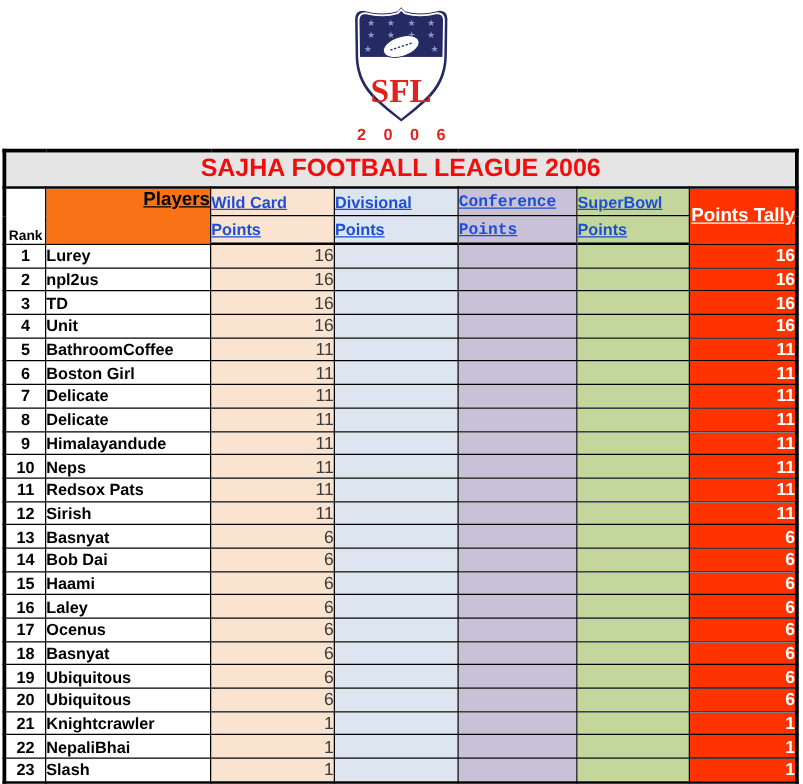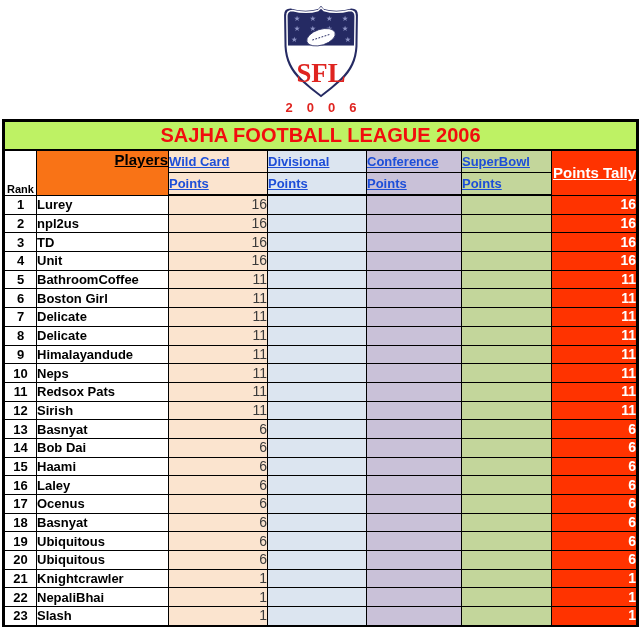--- a/index.html
+++ b/index.html
@@ -55,21 +55,21 @@
   col.c-tally { width: 86px; }
 
   .title-cell {
     height: 27px;
     text-align: center;
     vertical-align: middle;
     font-size: 20px;
     font-weight: bold;
     color: var(--color-title_red, #F20D0D);
     border-bottom: 2px solid #000 !important;
-    background: #bef264;
+    background: #e5e5e5;
   }
   tr.hdr1 th { height: 21px; }
   tr.hdr2 th { height: 21px; border-bottom: 2px solid #000 !important; }
   th.rank-hdr {
     font-size: 11px;
     font-weight: bold;
     vertical-align: bottom;
     text-align: center;
     padding-bottom: 1px;
     background: #fff;
@@ -95,21 +95,21 @@
     font-size: 15px;
     font-weight: bold;
     text-align: right;
     vertical-align: middle;
     text-decoration: underline;
     color: #ffffff;
   }
 
   .col-wc    { background: var(--color-wildcard_bg,   #FBE4CF); }
   .col-div   { background: var(--color-divisional_bg, #DCE5F0); }
-  .col-conf  { background: var(--color-conference_bg, #C9C1D8); }
+  .col-conf  { background: var(--color-conference_bg, #C9C1D8); font-family: Liberation Mono, monospace; }
   .col-sb    { background: var(--color-superbowl_bg,  #C3D69B); }
   .col-tally { background: var(--color-tally_bg,      #FF3300); }
 
   tbody td { height: 17.7px; font-size: 14px; line-height: 17px; }
   td.rank-cell   { text-align: center; font-weight: bold; font-size: 13px; background: #fff; }
   td.player-cell { text-align: left; font-weight: bold; font-size: 13px; padding-left: 3px; background: #fff; }
   td.num-cell    { text-align: right; padding-right: 4px; color: #3a3a3a; }
   td.tally-cell  { text-align: right; padding-right: 4px; color: #ffffff; font-weight: bold; }
 </style>
 </head>

